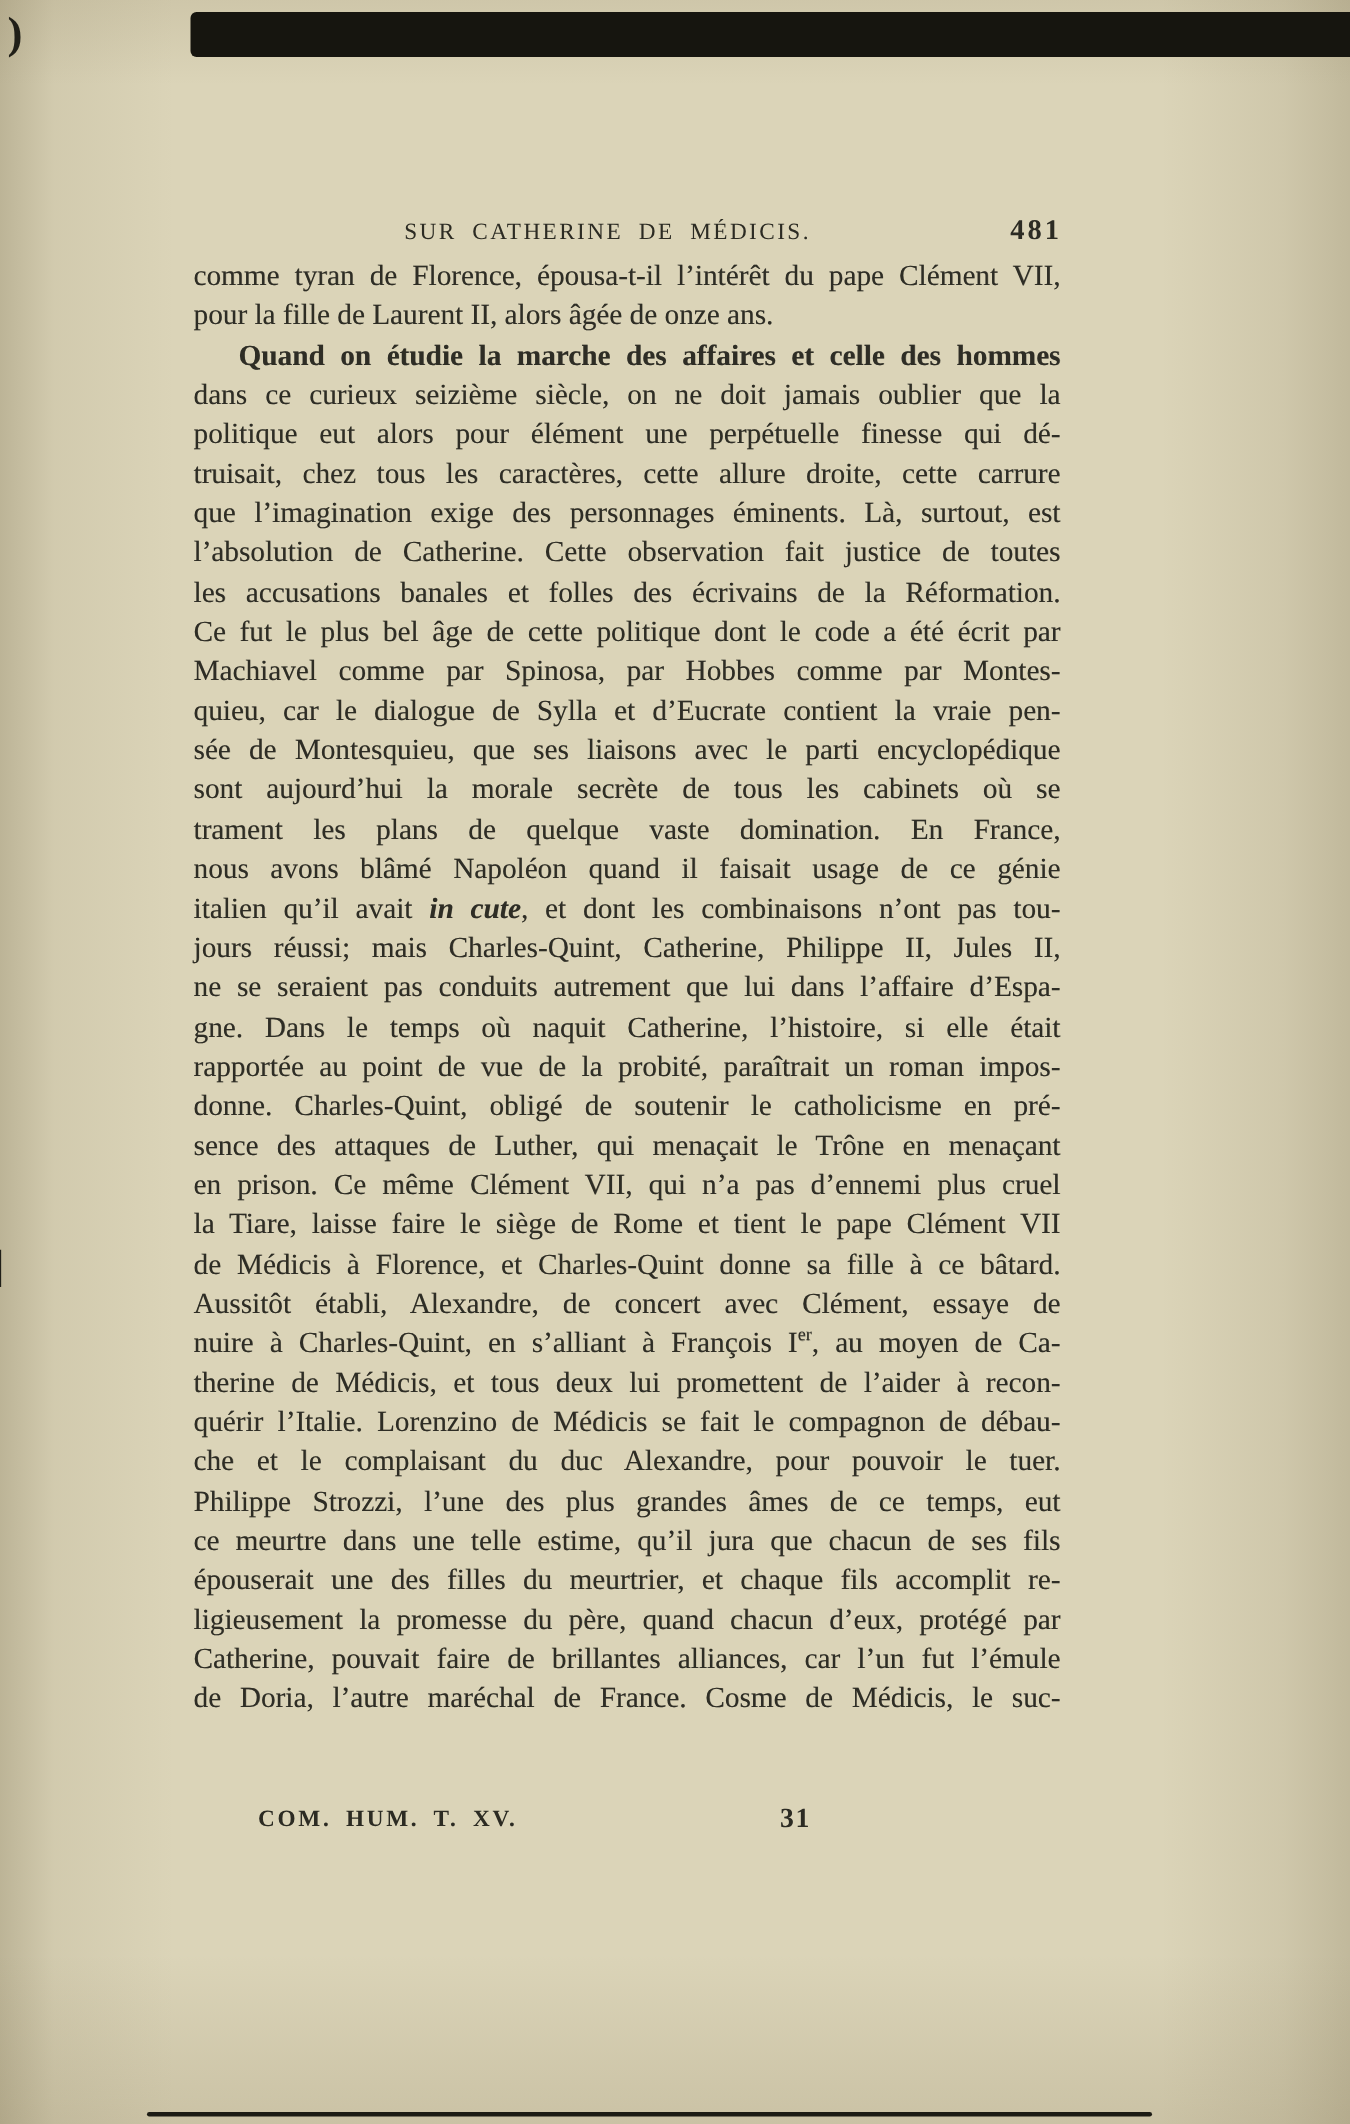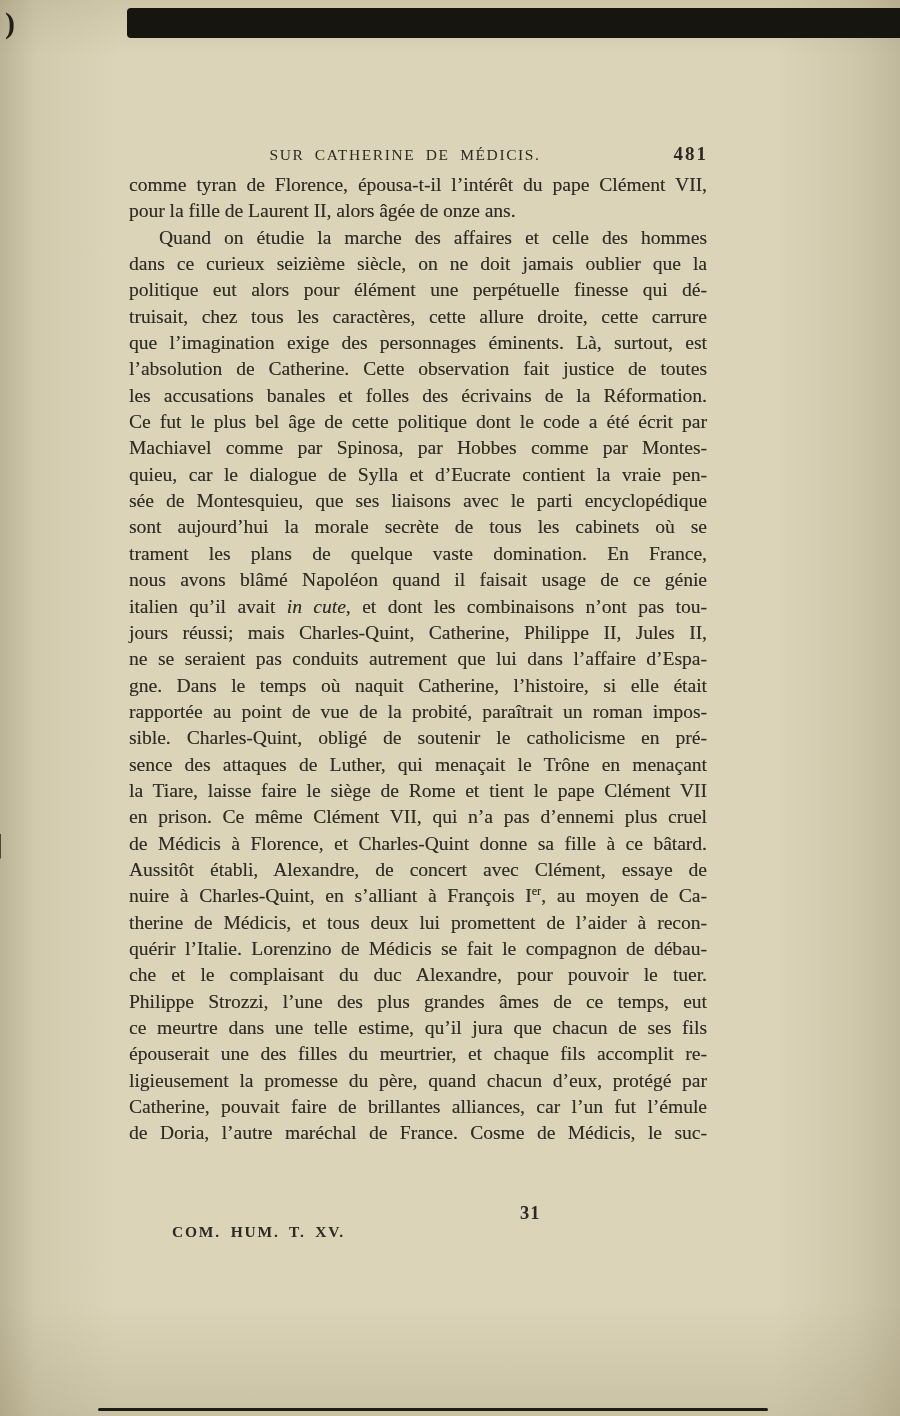--- a/index.html
+++ b/index.html
@@ -44,29 +44,29 @@
   }
 
   
   .textblock {
     position: absolute; top: 172px; left: 129px; width: 578px;
     font-size: 19.5px; line-height: 26.35px;
     color: #2e2d25;
     text-shadow: 0.2px 0.2px 0.3px rgba(46,45,37,0.45);
   }
   .line { height: 26.35px; text-align: justify; text-align-last: justify; }
-  .line.indent { text-indent: 30px; }
+  .line.indent { text-indent: 30px; font-weight: bold; }
   .line.para-end { text-align-last: left; }
-  .line i { font-style: italic; }
+  .line i { font-style: italic; font-weight: bold; }
   .line sup { font-size: 0.62em; vertical-align: super; line-height: 0; }
 
   
   .footer { position: absolute; top: 1203px; left: 140px; width: 578px; height: 28px; }
   .signature {
-    position: absolute; left: 32px; top: 20px;
+    position: absolute; left: 32px; top: 1px;
     font-size: 15.5px; font-weight: bold; letter-spacing: 1.8px; word-spacing: 4px;
     color: #2c2b23;
   }
   .sheet-number {
     position: absolute; left: 380px; top: 0;
     font-size: 18.5px; letter-spacing: 1px; color: #2c2b23; font-weight: bold;
   }
 </style>
 </head>
 <body>
@@ -98,24 +98,24 @@
       <div class="line">quieu, car le dialogue de Sylla et d’Eucrate contient la vraie pen-</div>
       <div class="line">sée de Montesquieu, que ses liaisons avec le parti encyclopédique</div>
       <div class="line">sont aujourd’hui la morale secrète de tous les cabinets où se</div>
       <div class="line">trament les plans de quelque vaste domination. En France,</div>
       <div class="line">nous avons blâmé Napoléon quand il faisait usage de ce génie</div>
       <div class="line">italien qu’il avait <i>in cute</i>, et dont les combinaisons n’ont pas tou-</div>
       <div class="line">jours réussi; mais Charles-Quint, Catherine, Philippe II, Jules II,</div>
       <div class="line">ne se seraient pas conduits autrement que lui dans l’affaire d’Espa-</div>
       <div class="line">gne. Dans le temps où naquit Catherine, l’histoire, si elle était</div>
       <div class="line">rapportée au point de vue de la probité, paraîtrait un roman impos-</div>
-      <div class="line">sible. Charles-Quint, obligé de soutenir le catholicisme en pré-</div>
+      <div class="line">donne. Charles-Quint, obligé de soutenir le catholicisme en pré-</div>
       <div class="line">sence des attaques de Luther, qui menaçait le Trône en menaçant</div>
+      <div class="line">en prison. Ce même Clément VII, qui n’a pas d’ennemi plus cruel</div>
       <div class="line">la Tiare, laisse faire le siège de Rome et tient le pape Clément VII</div>
-      <div class="line">en prison. Ce même Clément VII, qui n’a pas d’ennemi plus cruel</div>
       <div class="line">de Médicis à Florence, et Charles-Quint donne sa fille à ce bâtard.</div>
       <div class="line">Aussitôt établi, Alexandre, de concert avec Clément, essaye de</div>
       <div class="line">nuire à Charles-Quint, en s’alliant à François I<sup>er</sup>, au moyen de Ca-</div>
       <div class="line">therine de Médicis, et tous deux lui promettent de l’aider à recon-</div>
       <div class="line">quérir l’Italie. Lorenzino de Médicis se fait le compagnon de débau-</div>
       <div class="line">che et le complaisant du duc Alexandre, pour pouvoir le tuer.</div>
       <div class="line">Philippe Strozzi, l’une des plus grandes âmes de ce temps, eut</div>
       <div class="line">ce meurtre dans une telle estime, qu’il jura que chacun de ses fils</div>
       <div class="line">épouserait une des filles du meurtrier, et chaque fils accomplit re-</div>
       <div class="line">ligieusement la promesse du père, quand chacun d’eux, protégé par</div>

